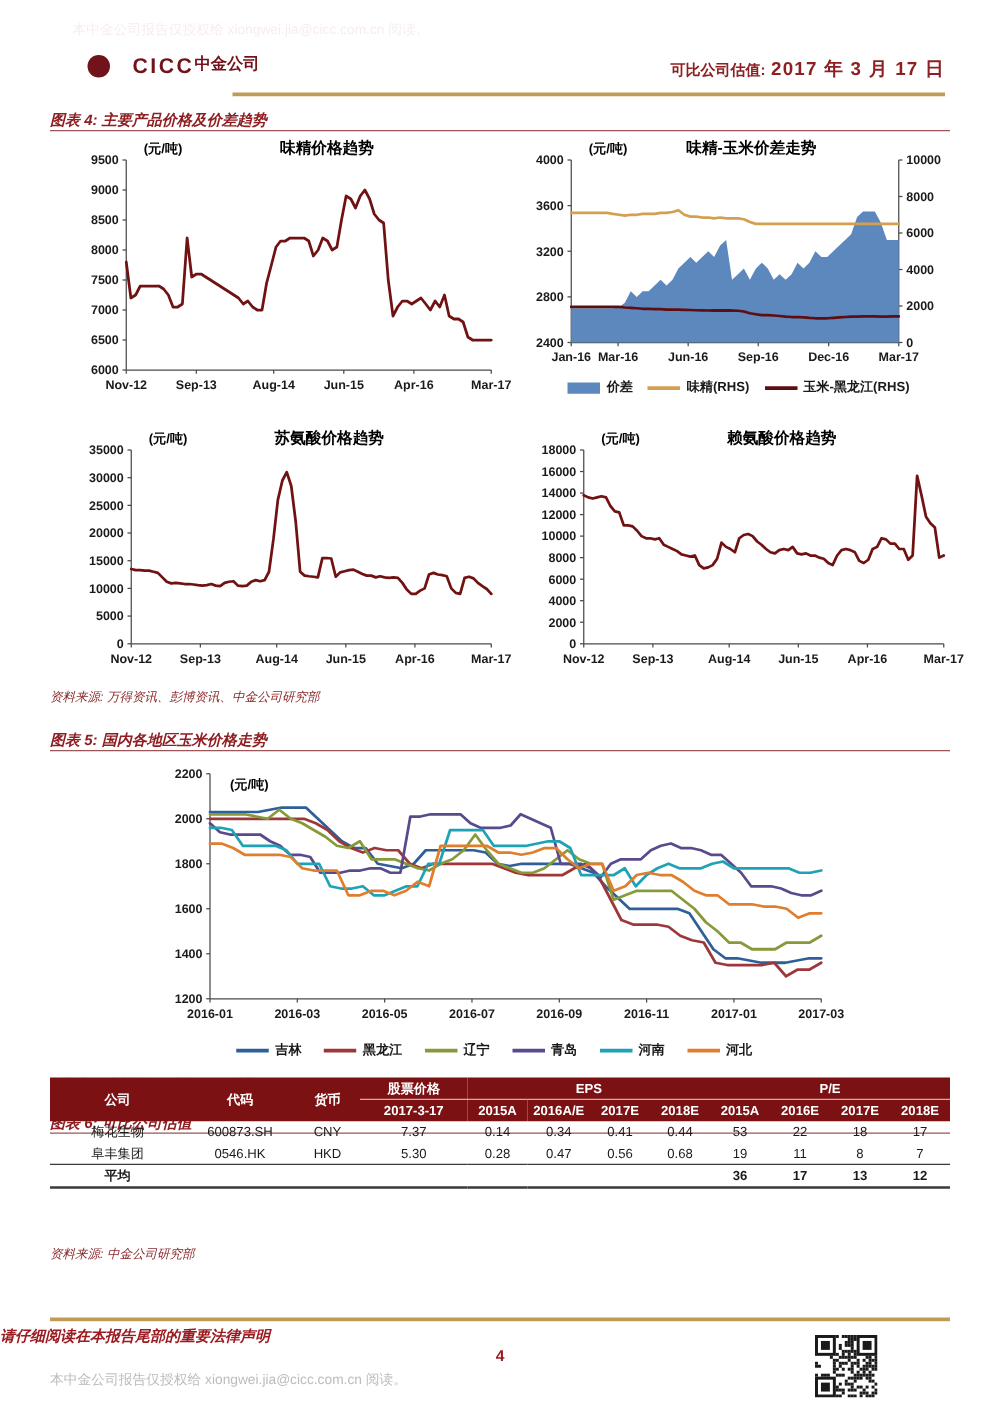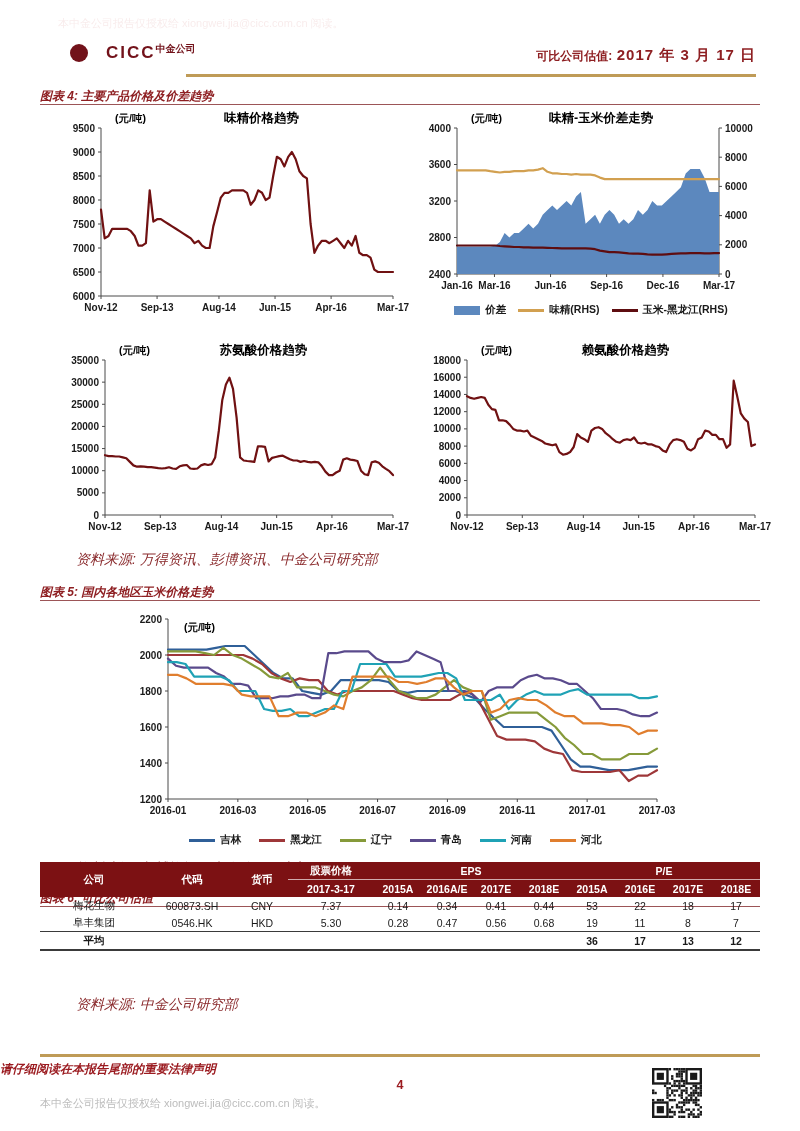--- a/index.html
+++ b/index.html
@@ -9,30 +9,30 @@
   
   .watermark{position:absolute;left:58px;top:16px;font-size:11px;color:rgba(190,60,60,.10);white-space:nowrap;}
 
   
   .logo-wrap{position:absolute;left:60px;top:34px;display:flex;align-items:center;gap:8px;}
   .logo-mark{width:38px;height:38px;border-radius:50%;background:conic-gradient(from -15deg,#b5873f 0deg 95deg,#72121а 95deg,#72121a 95deg 360deg);position:relative;}
   .logo-mark::before{content:'';position:absolute;inset:6px;background:#fff;border-radius:50%;}
   .logo-mark::after{content:'';position:absolute;inset:10px;background:#72121a;border-radius:50%;}
   .logo-text{display:flex;flex-direction:row;line-height:1.05;}
   .logo-cicc{font-weight:bold;font-size:17px;letter-spacing:2px;color:#72121a;}
-  .logo-cn{font-weight:bold;font-size:10px;color:#72121a;}
+  .logo-cn{font-weight:bold;font-size:13px;color:#72121a;}
   .hdr-right{position:absolute;right:44px;top:46px;text-align:right;white-space:nowrap;}
   .hdr-dept{color:#8e1f22;font-weight:bold;font-size:12px;}
   .hdr-date{color:#8e1f22;font-weight:bold;font-size:15px;letter-spacing:1px;}
   .hdr-goldline{position:absolute;left:186px;width:570px;top:74px;height:3px;background:#bf9b57;}
 
   
   .fig-title{position:absolute;left:40px;font-style:italic;font-weight:bold;font-size:12px;color:#8e1f22;white-space:nowrap;}
   .fig-underline{position:absolute;left:40px;width:720px;height:1px;background:#9c5557;}
-  .source-line{position:absolute;left:40px;font-style:italic;font-size:14px;color:#8a2a2c;white-space:nowrap;margin-left:36px;}
+  .source-line{position:absolute;left:40px;font-style:italic;font-size:10px;color:#8a2a2c;white-space:nowrap;}
 
   
   svg.chart{position:absolute;overflow:visible;}
   .tick{font:600 10px "Liberation Sans","DejaVu Sans",sans-serif;fill:#1a1a1a;}
   .ctitle{font:bold 12.5px "Liberation Sans","DejaVu Sans",sans-serif;fill:#000;}
   .cunit{font:bold 10.5px "Liberation Sans","DejaVu Sans",sans-serif;fill:#000;}
   .legend-row{position:absolute;display:flex;justify-content:center;align-items:center;gap:18px;font-size:10.5px;font-weight:600;color:#1a1a1a;}
   .legend-item{display:flex;align-items:center;gap:5px;white-space:nowrap;}
   .sw-line{display:inline-block;width:26px;height:3px;}
   .sw-area{display:inline-block;width:26px;height:9px;}

